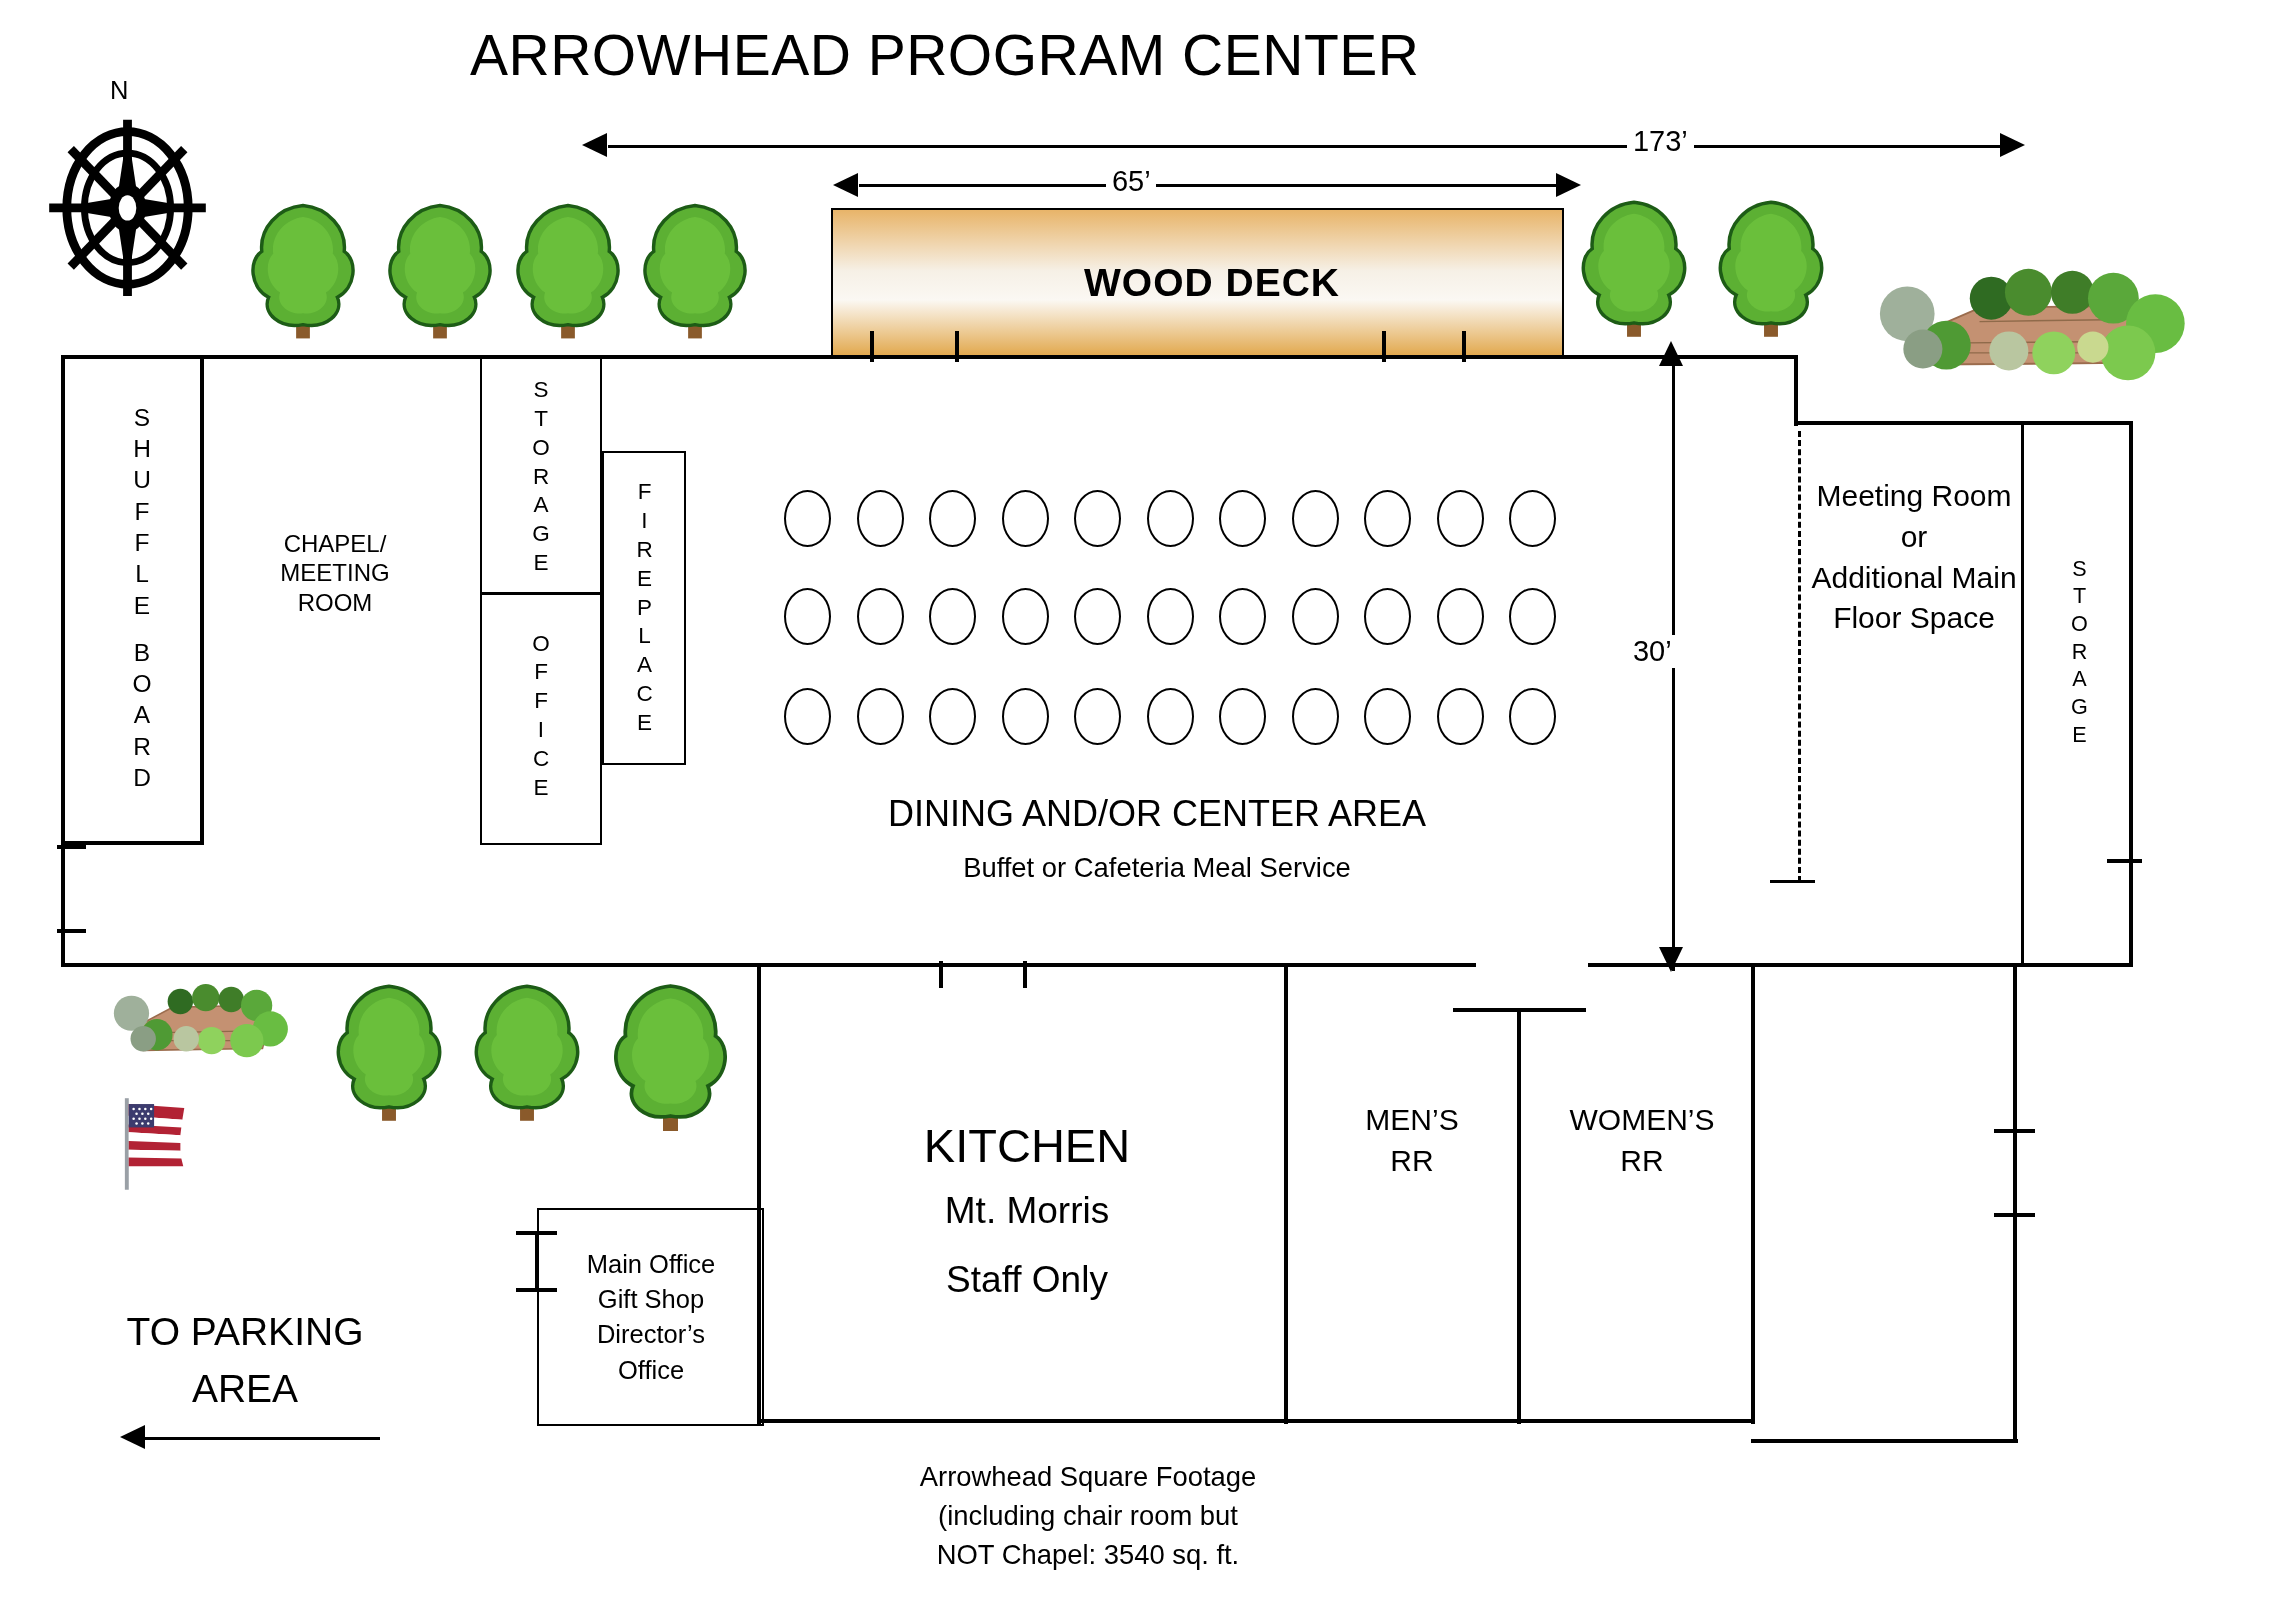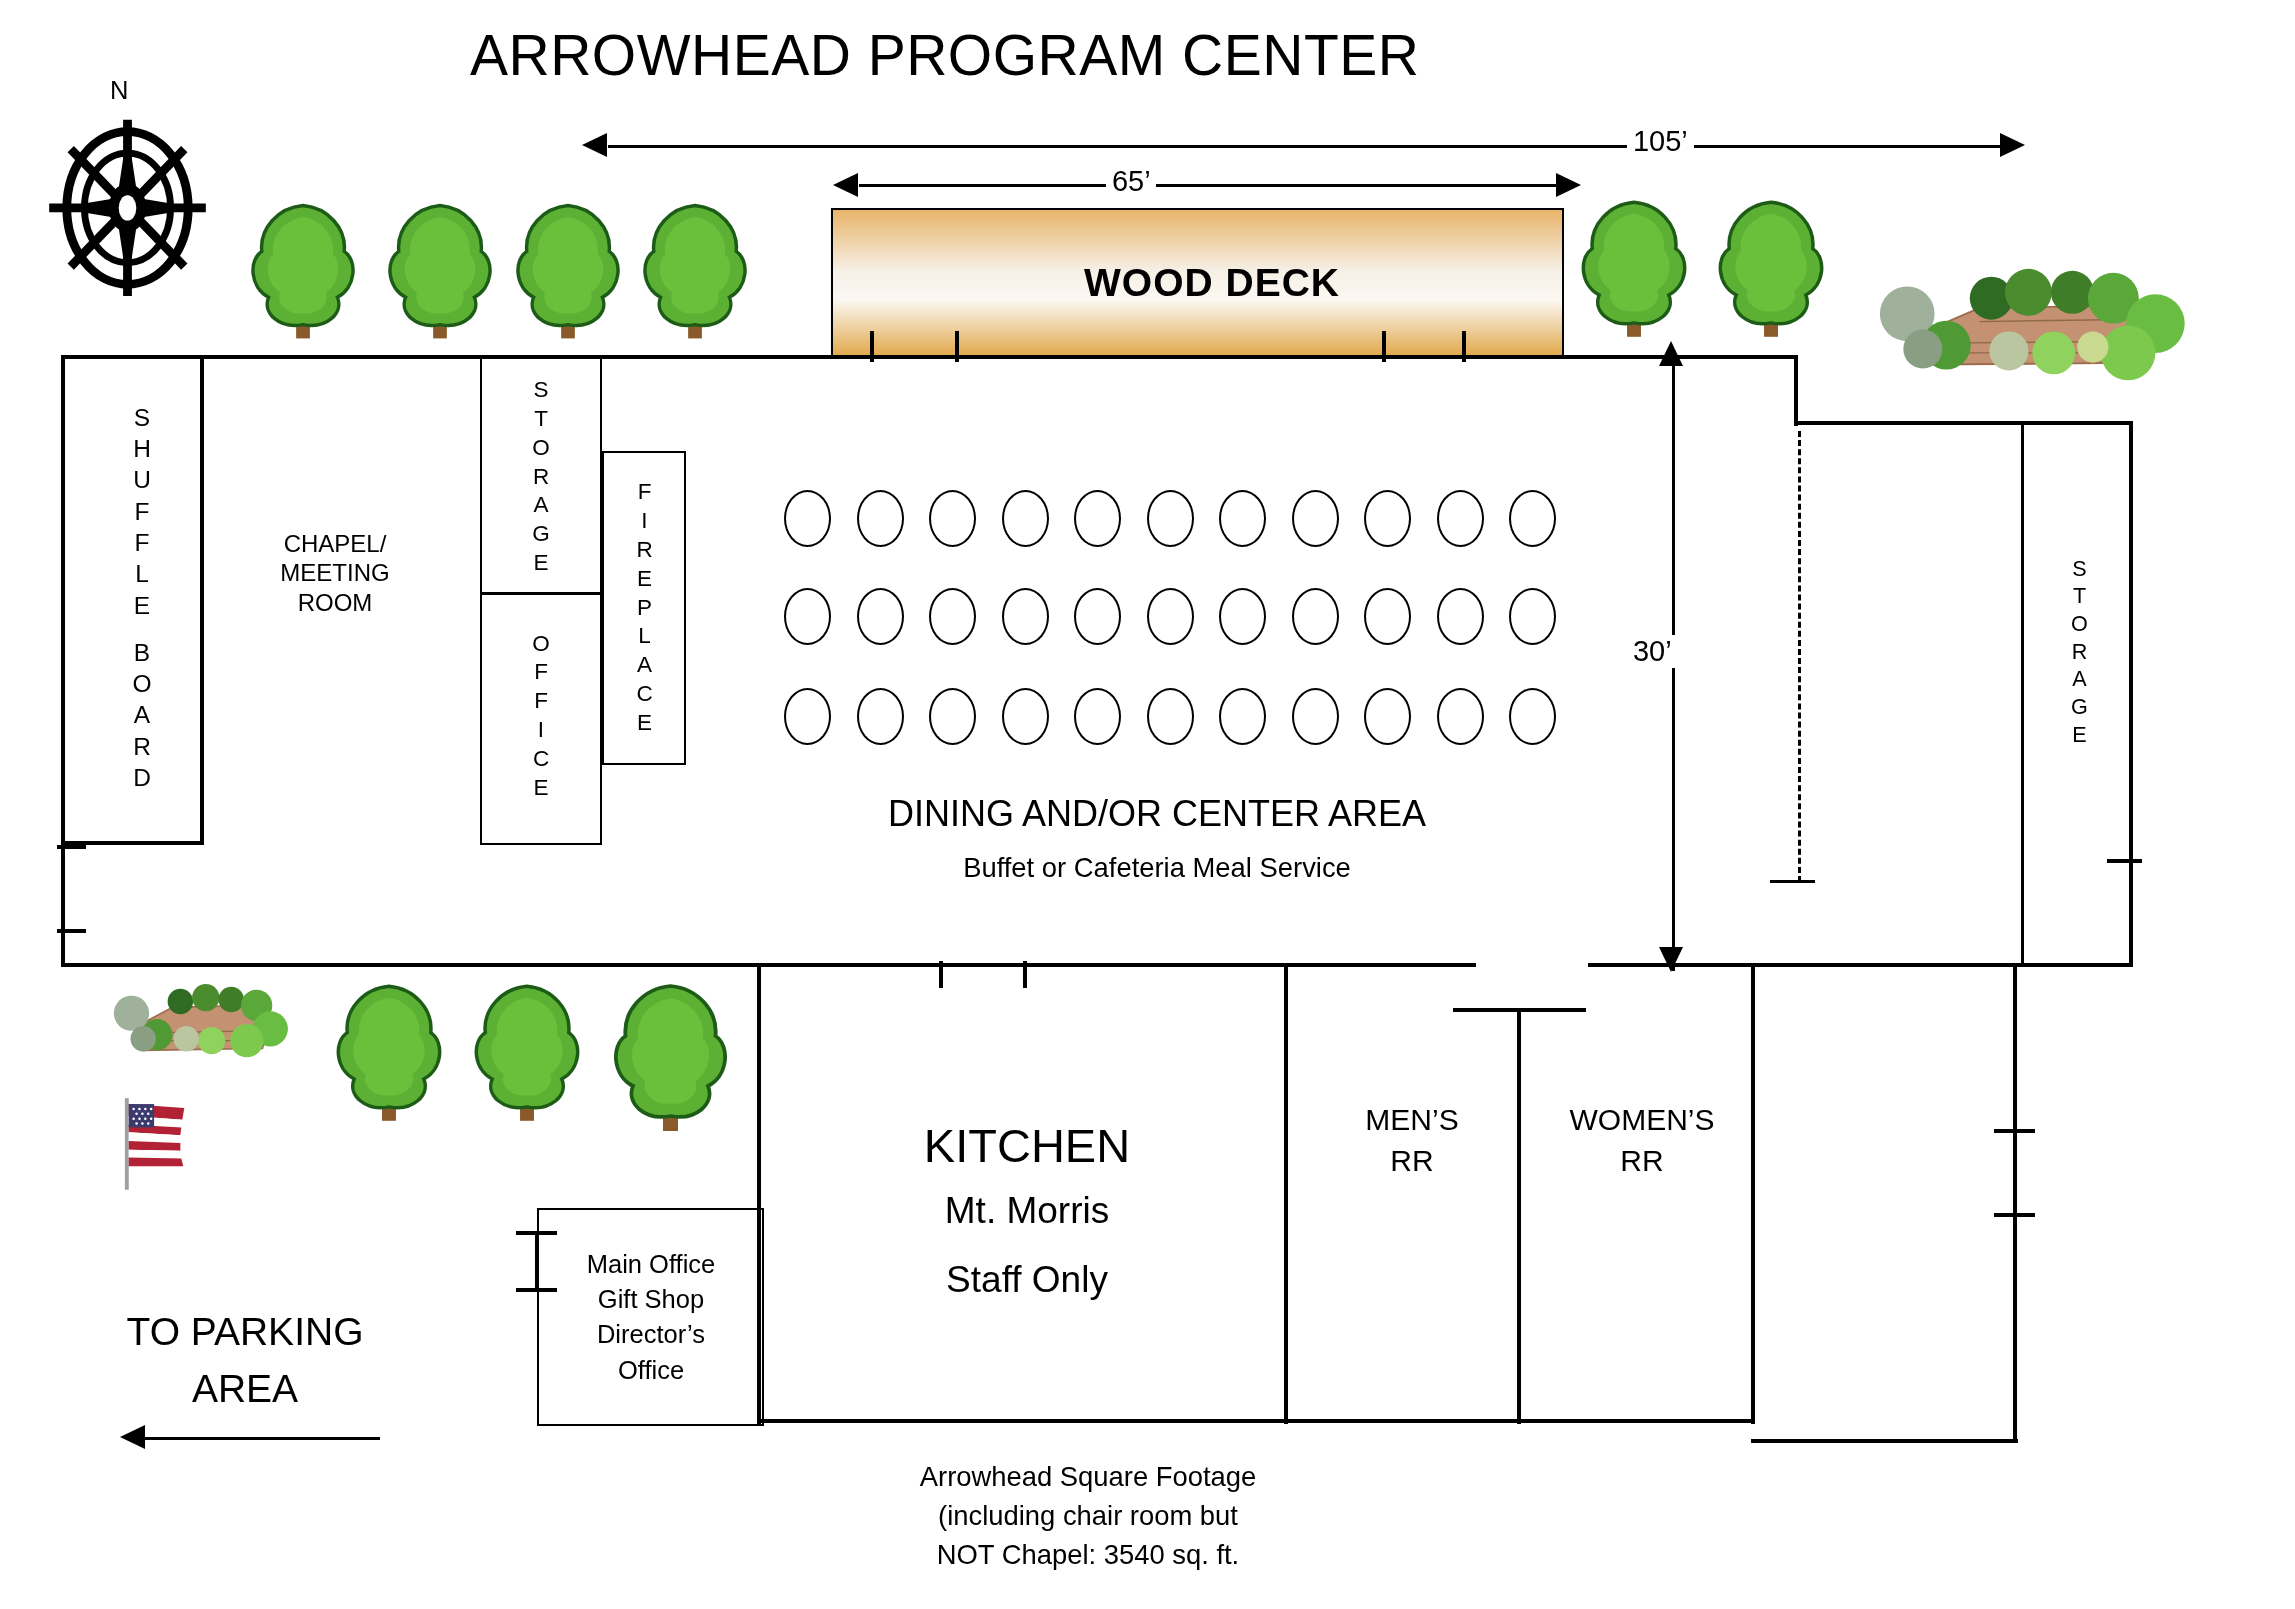--- a/index.html
+++ b/index.html
@@ -56,21 +56,21 @@
       <polygon points="152,100 80,88 62,100 80,112" fill="#000"></polygon>
       <ellipse cx="80" cy="100" rx="19" ry="25" fill="#000"></ellipse>
       <ellipse cx="80" cy="100" rx="9" ry="13" fill="#fff"></ellipse>
     </svg>
   </div>
   <div class="abs" style="left:110px;top:76px;font-size:25.5px;">N</div>
 
   <div class="dim-line" style="left:608px;top:145px;width:1392px;"></div>
   <div class="arrowL" style="left:582px;top:133px;"></div>
   <div class="arrowR" style="left:2000px;top:133px;"></div>
-  <div class="dim-text" style="left:1627px;top:125px;">105’</div>
+  <div class="dim-text" style="left:1627px;top:125px;">173’</div>
 
   <div class="dim-line" style="left:859px;top:184px;width:698px;"></div>
   <div class="arrowL" style="left:833px;top:173px;"></div>
   <div class="arrowR" style="left:1556px;top:173px;"></div>
   <div class="dim-text" style="left:1106px;top:165px;">65’</div>
 
   <div class="deck ctr" style="left:831px;top:208px;width:733px;height:149px;">
     <span class="deck-label">WOOD DECK</span>
   </div>
 
@@ -253,20 +253,26 @@
     <div class="chair" style="left:1437px;top:688px;width:47px;height:57px;"></div>
     <div class="chair" style="left:1509px;top:688px;width:47px;height:57px;"></div>
   </div>
 
   <div class="lbl" style="left:804px;top:792px;width:706px;font-size:36px;">DINING AND/OR CENTER AREA</div>
   <div class="lbl" style="left:804px;top:851px;width:706px;font-size:27.4px;">Buffet or Cafeteria Meal Service</div>
 
   <div class="dashed-v" style="left:1798px;top:431px;height:451px;"></div>
   <div class="wall" style="left:1770px;top:880px;width:45px;height:2.9px;"></div>
   <div class="wall" style="left:2021px;top:421px;width:2.9px;height:545px;"></div>
+  <div class="lbl" style="left:1811px;top:476px;width:206px;font-size:30px;line-height:1.36;">
+    <div>Meeting Room</div>
+    <div>or</div>
+    <div>Additional Main</div>
+    <div>Floor Space</div>
+  </div>
   <div class="vert-label abs" style="left:2050px;top:529px;width:59px;height:245px;font-size:21.6px;">
     <span>S</span>
       <span>T</span>
       <span>O</span>
       <span>R</span>
       <span>A</span>
       <span>G</span>
       <span>E</span>
   </div>
 

